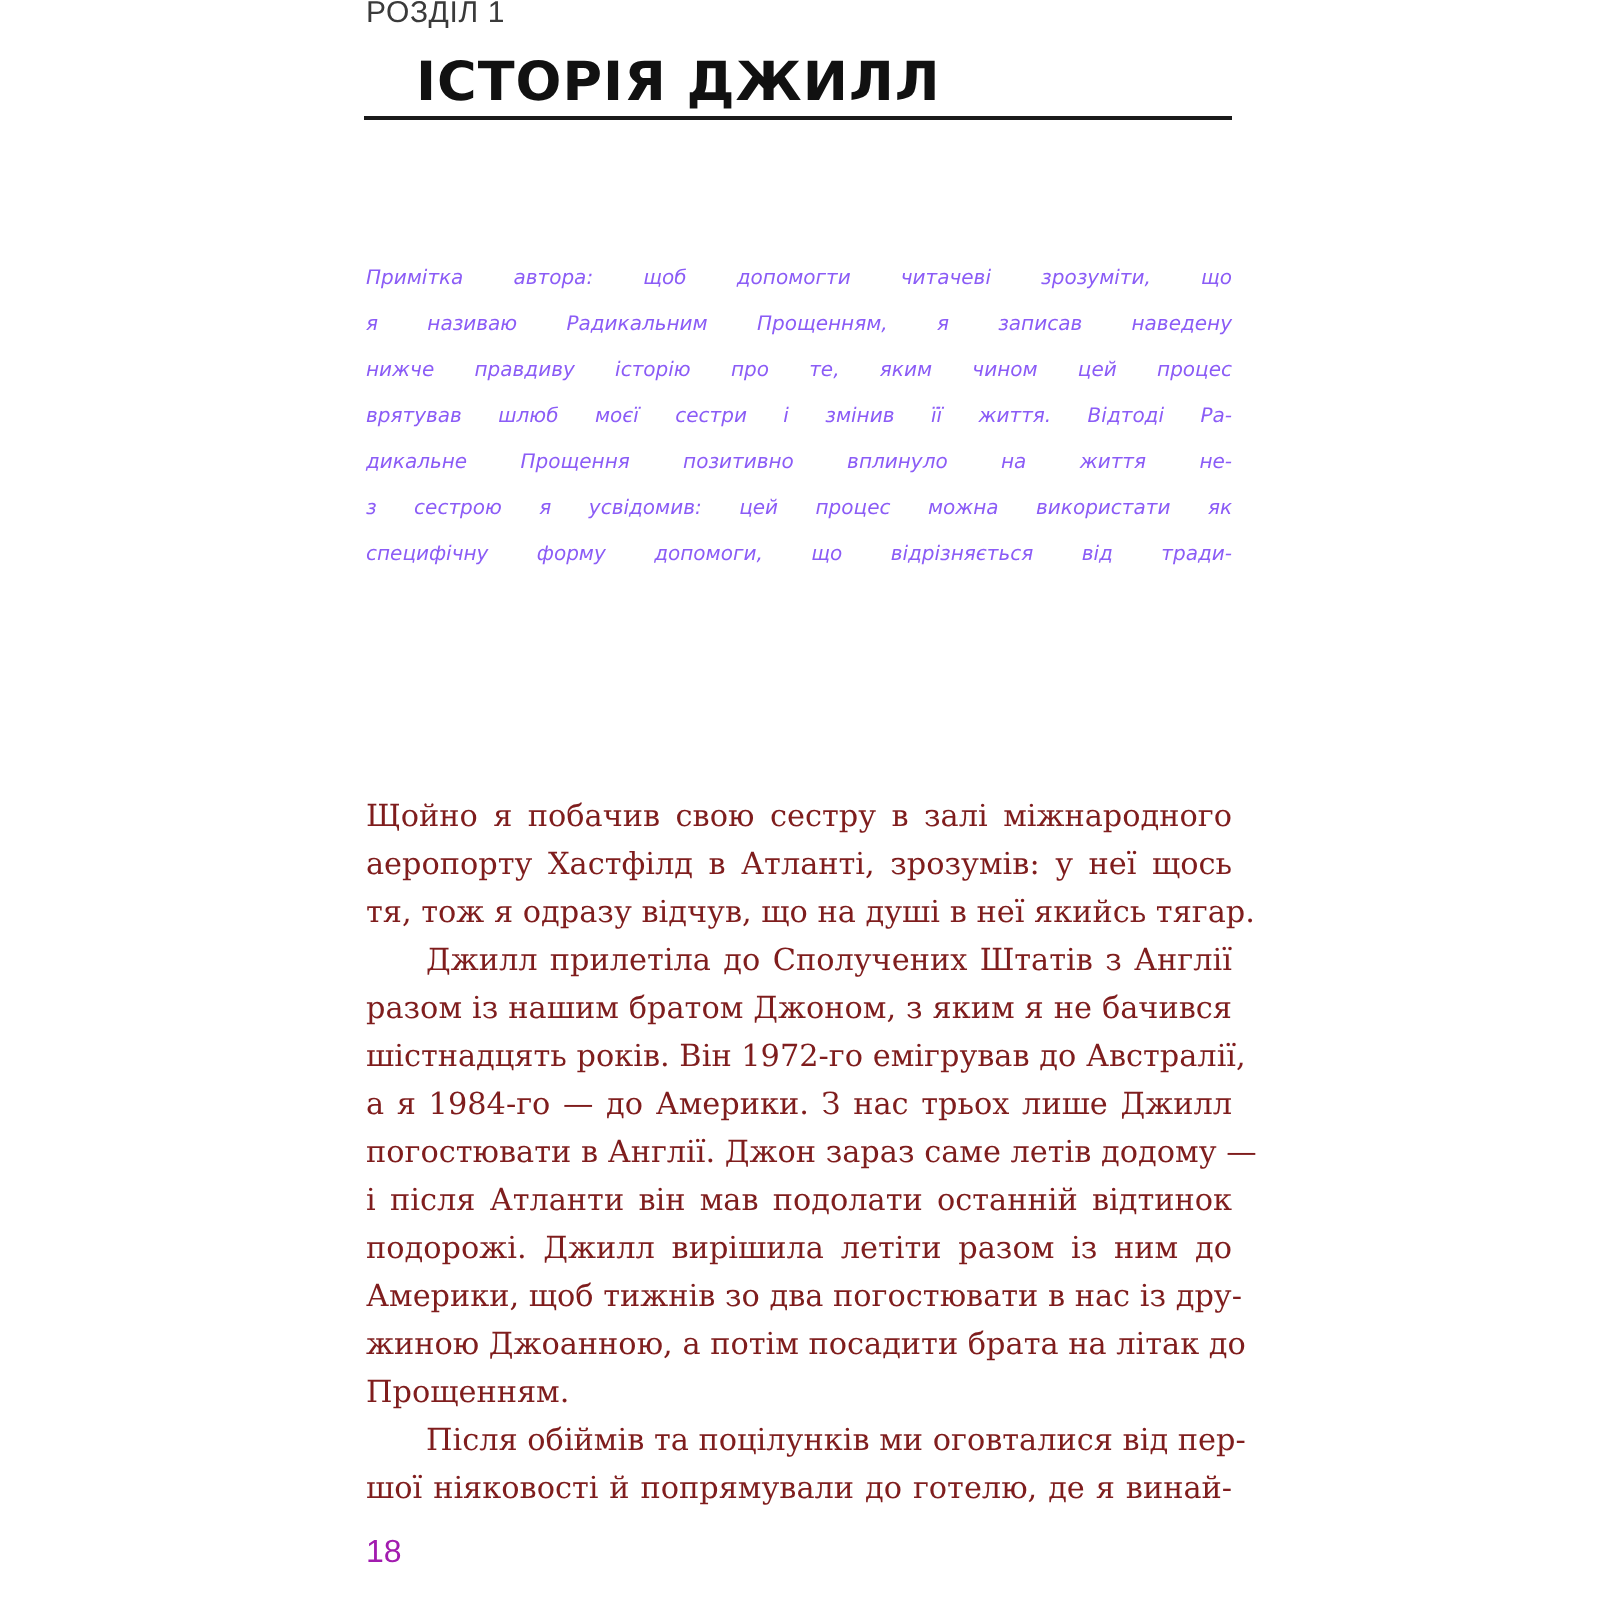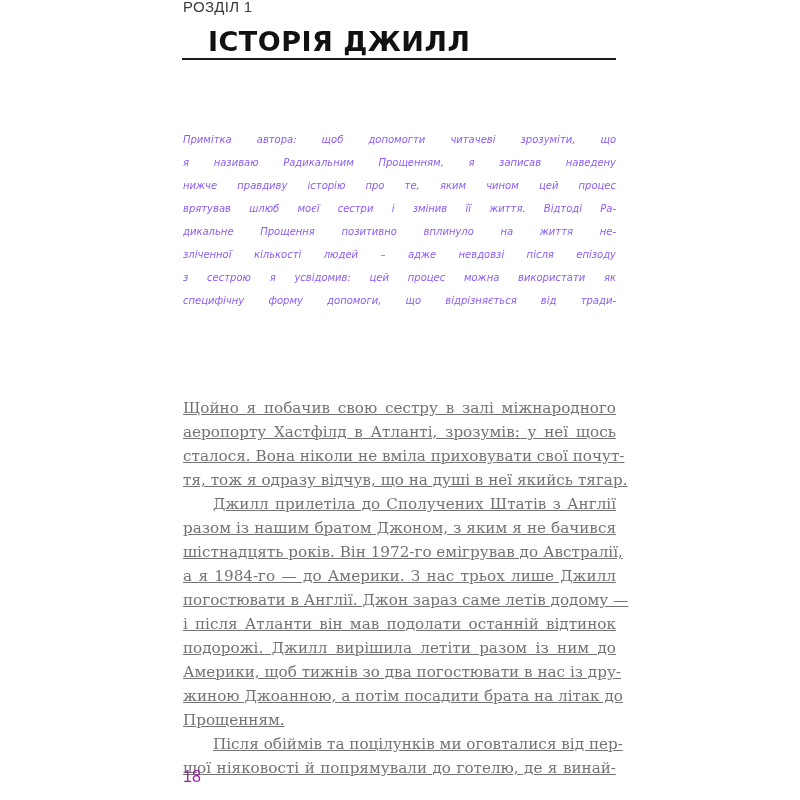--- a/index.html
+++ b/index.html
@@ -72,22 +72,21 @@
       text-align-last: justify;
     }
     .body-text {
       position: absolute;
       left: 0;
       top: 396px;
       width: 433px;
       font-family: "DejaVu Serif", serif;
       font-size: 15.2px;
       line-height: 24px;
-      color: #737373;
-      text-decoration: underline;
+      color: #7f1d1d;
     }
     .body-line {
       display: block;
       height: 24px;
       text-align: justify;
       text-align-last: justify;
       white-space: nowrap;
     }
     .body-line.indent {
       padding-left: 30px;
@@ -111,29 +110,27 @@
   <div class="chapter-label">РОЗДІЛ 1</div>
   <div class="chapter-title">ІСТОРІЯ ДЖИЛЛ</div>
   <div class="title-rule"></div>
 
   <div class="author-note">
     <span class="note-line">Примітка автора: щоб допомогти читачеві зрозуміти, що</span>
     <span class="note-line">я називаю Радикальним Прощенням, я записав наведену</span>
     <span class="note-line">нижче правдиву історію про те, яким чином цей процес</span>
     <span class="note-line">врятував шлюб моєї сестри і змінив її життя. Відтоді Ра-</span>
     <span class="note-line">дикальне Прощення позитивно вплинуло на життя не-</span>
-    <span class="note-line">зліченної кількості людей – адже невдовзі після епізоду</span>
     <span class="note-line">з сестрою я усвідомив: цей процес можна використати як</span>
     <span class="note-line">специфічну форму допомоги, що відрізняється від тради-</span>
   </div>
 
   <div class="body-text">
     <span class="body-line">Щойно я побачив свою сестру в залі міжнародного</span>
     <span class="body-line">аеропорту Хастфілд в Атланті, зрозумів: у неї щось</span>
-    <span class="body-line">сталося. Вона ніколи не вміла приховувати свої почут-</span>
     <span class="body-line">тя, тож я одразу відчув, що на душі в неї якийсь тягар.</span>
     <span class="body-line indent">Джилл прилетіла до Сполучених Штатів з Англії</span>
     <span class="body-line">разом із нашим братом Джоном, з яким я не бачився</span>
     <span class="body-line">шістнадцять років. Він 1972-го емігрував до Австралії,</span>
     <span class="body-line">а я 1984-го — до Америки. З нас трьох лише Джилл</span>
     <span class="body-line">погостювати в Англії. Джон зараз саме летів додому —</span>
     <span class="body-line">і після Атланти він мав подолати останній відтинок</span>
     <span class="body-line">подорожі. Джилл вирішила летіти разом із ним до</span>
     <span class="body-line">Америки, щоб тижнів зо два погостювати в нас із дру-</span>
     <span class="body-line">жиною Джоанною, а потім посадити брата на літак до</span>

